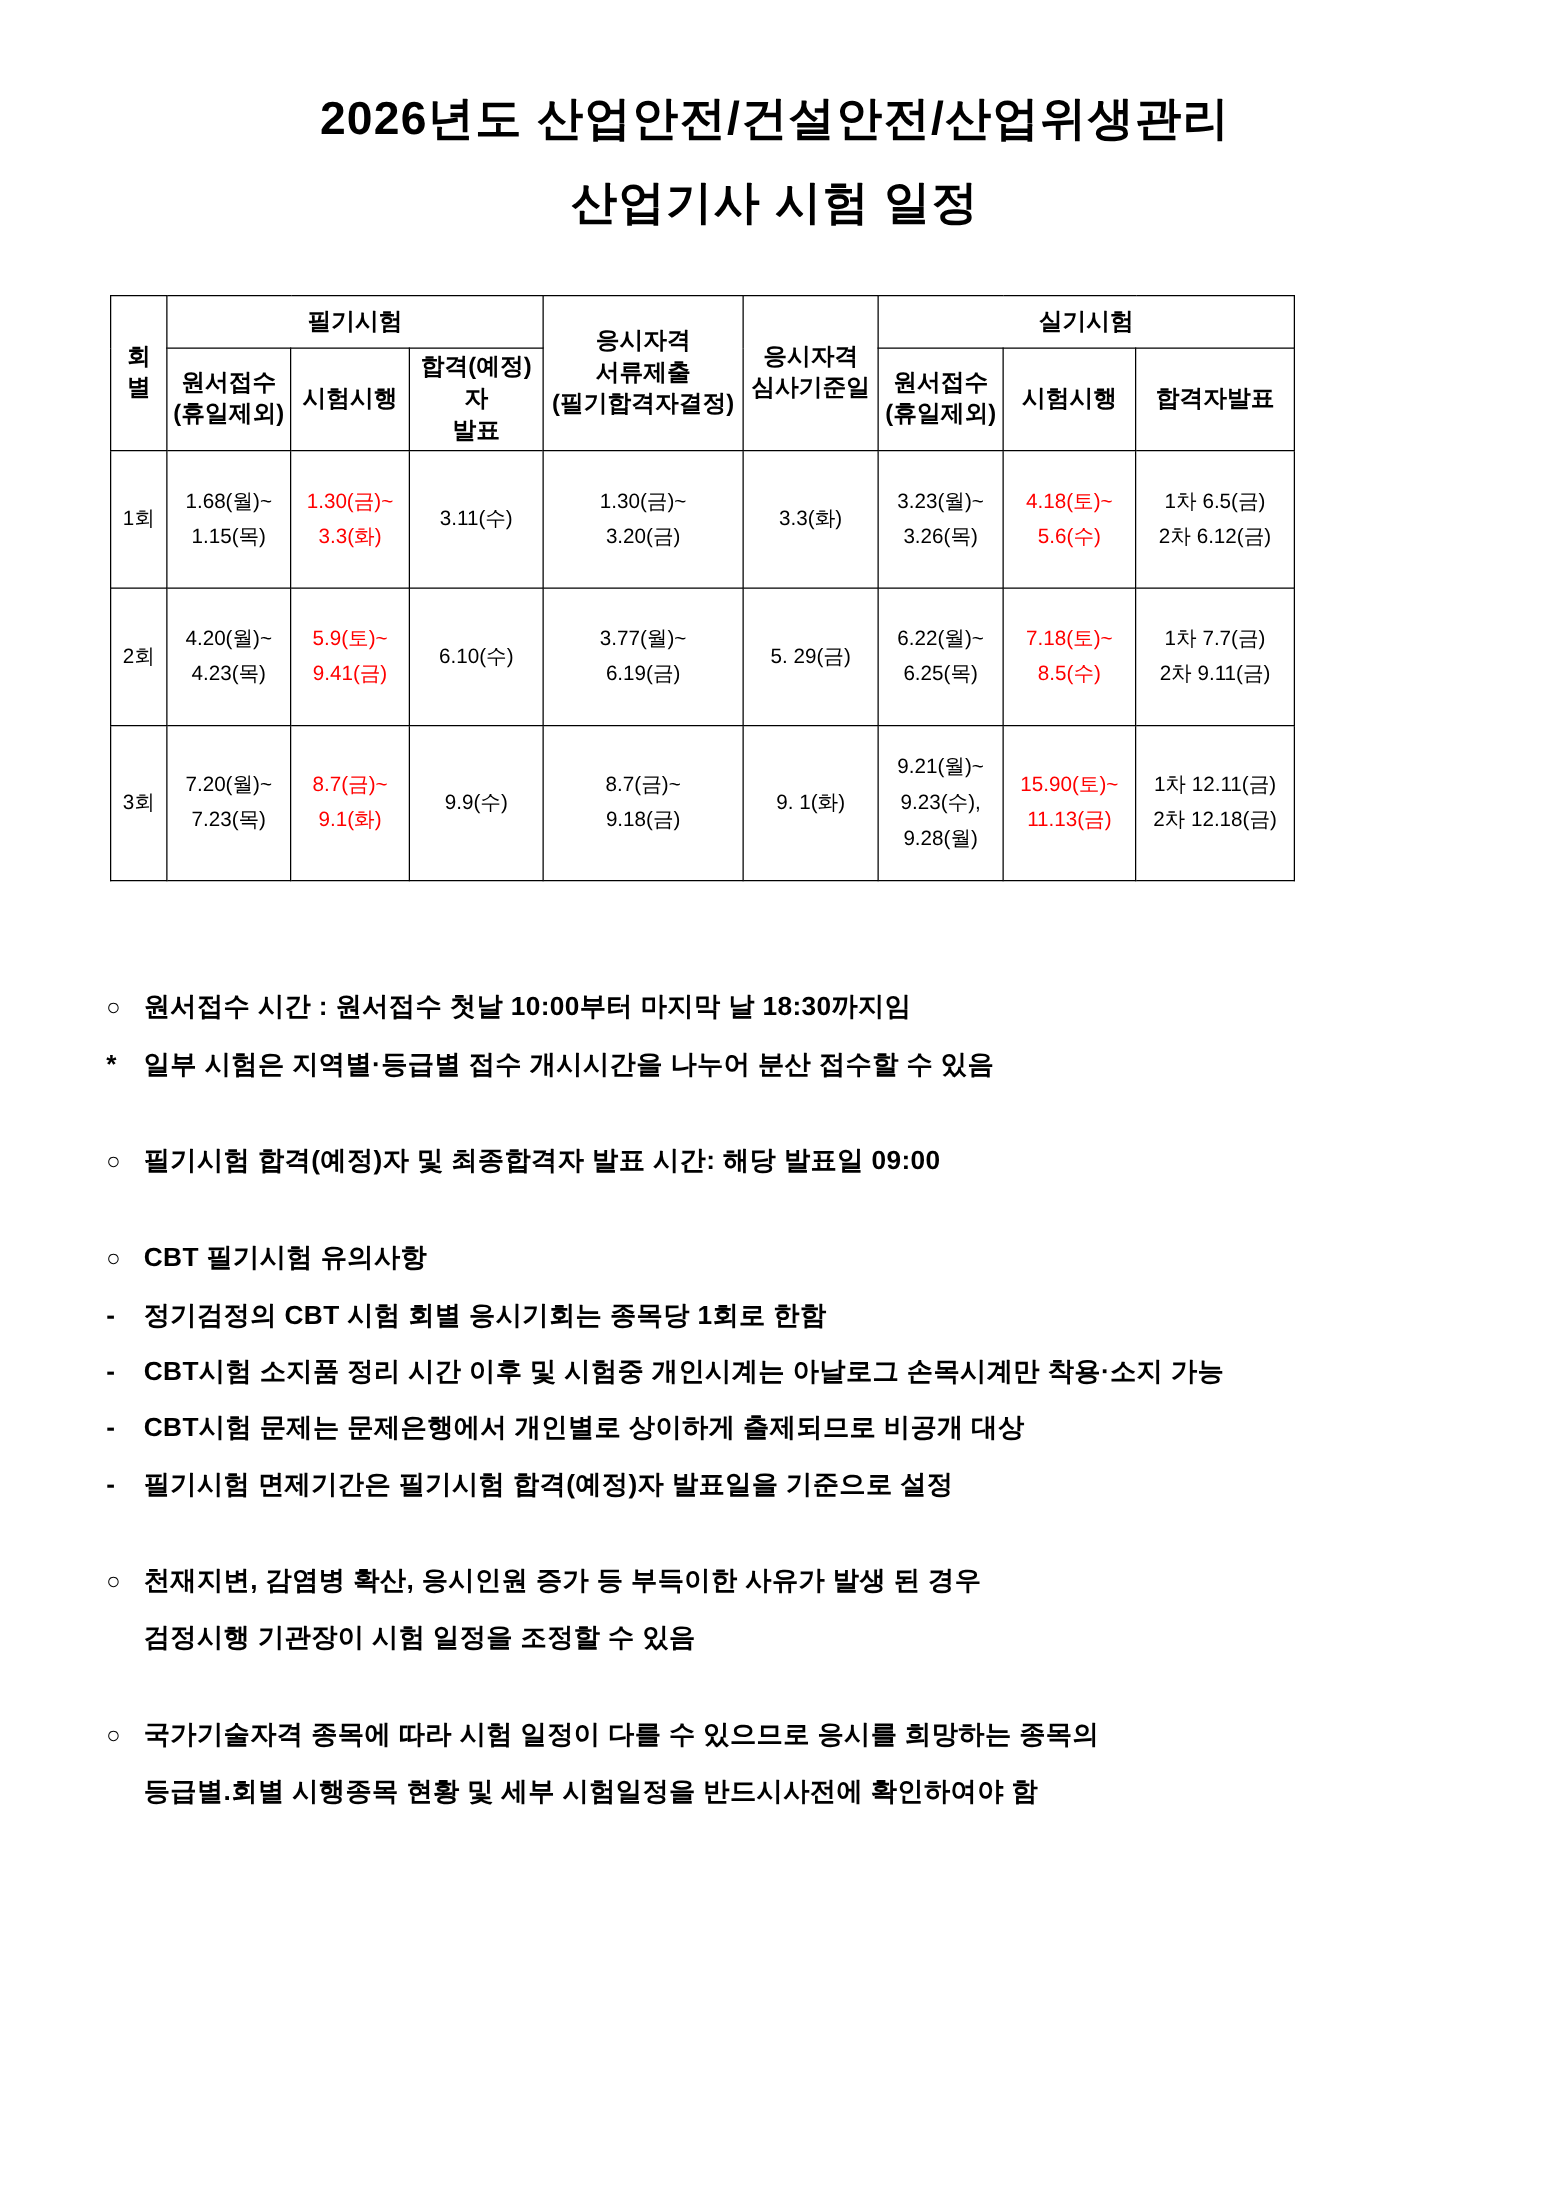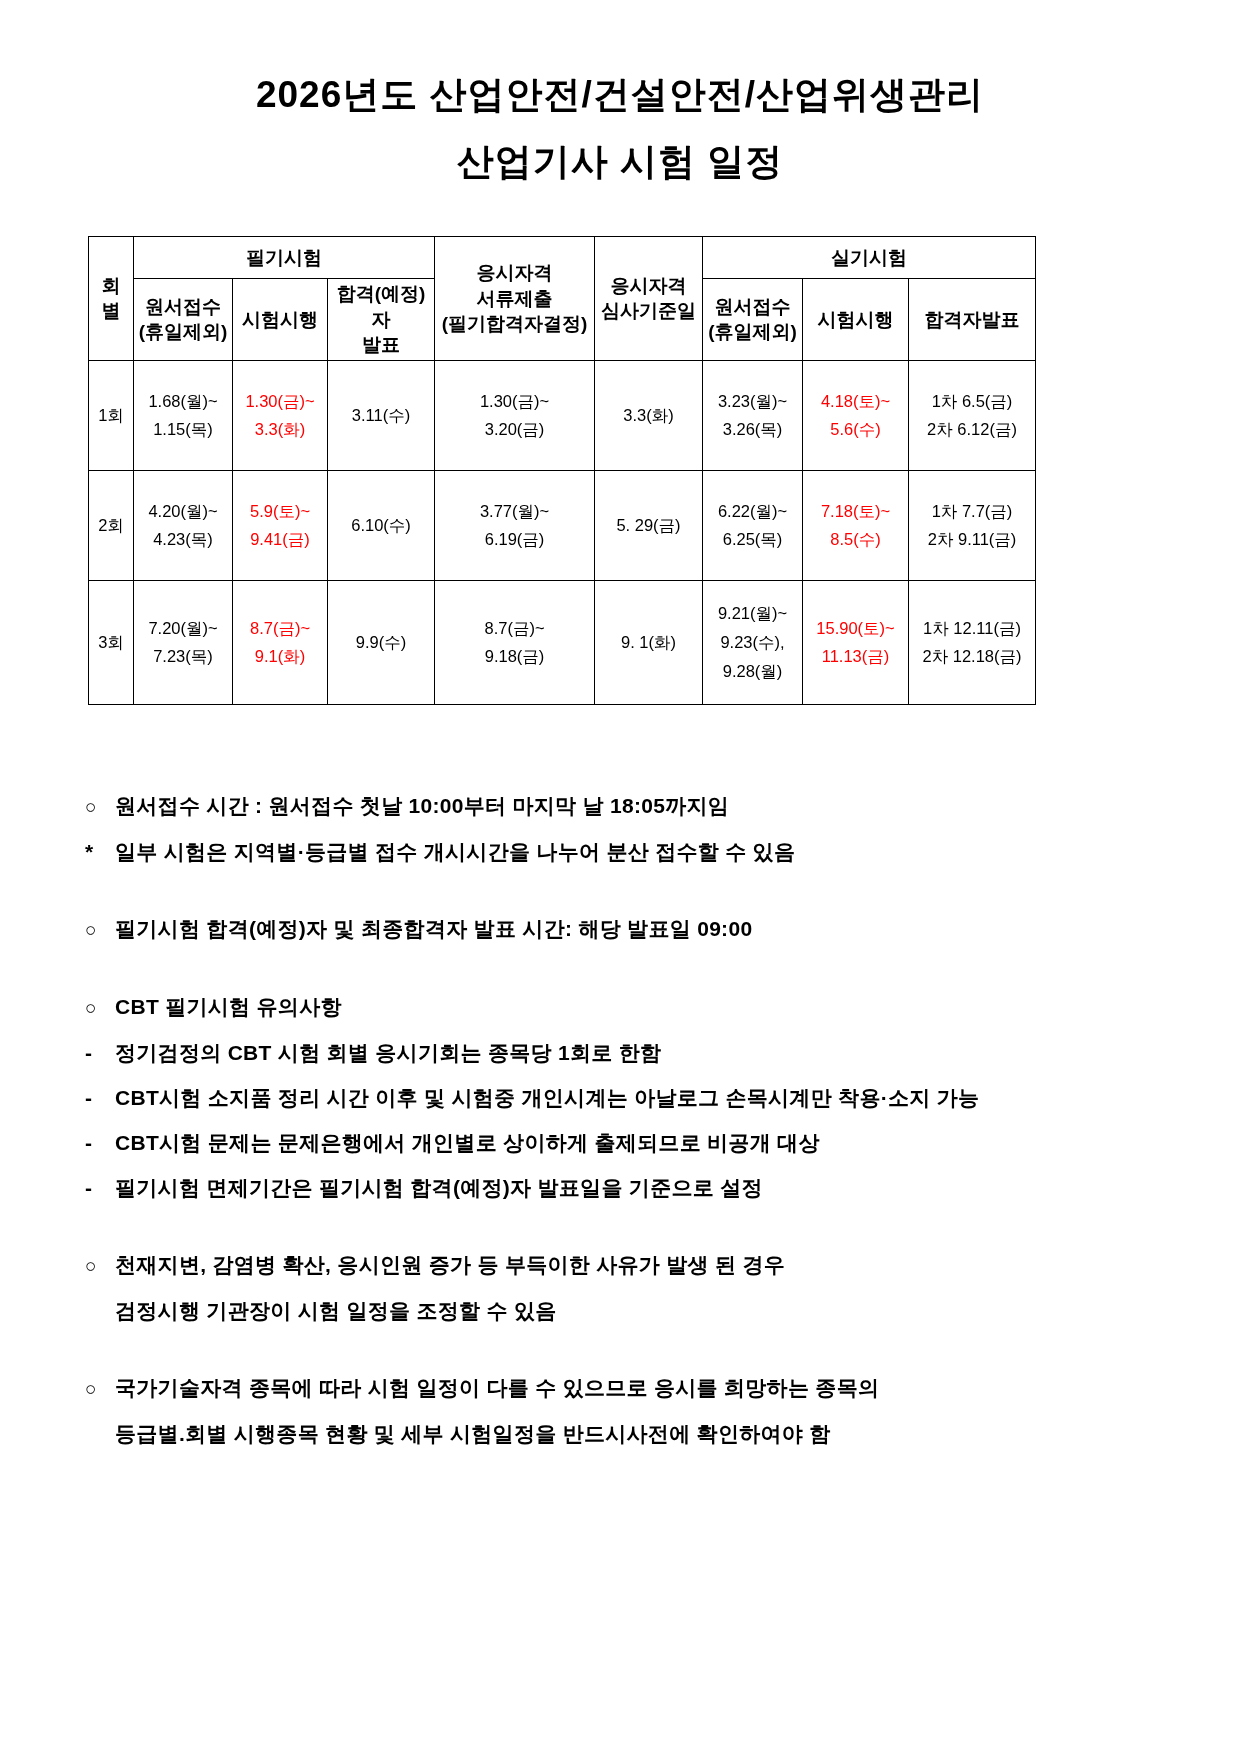--- a/index.html
+++ b/index.html
@@ -158,21 +158,21 @@
 11.13(금)</td>
         <td>1차  12.11(금)
 2차  12.18(금)</td>
       </tr>
     </tbody>
   </table>
 
   <div class="notes">
     <div class="note circle">
       <span class="bullet">○</span>
-      <span>원서접수 시간 : 원서접수 첫날 10:00부터 마지막 날 18:05까지임</span>
+      <span>원서접수 시간 : 원서접수 첫날 10:00부터 마지막 날 18:30까지임</span>
     </div>
     <div class="note">
       <span class="bullet">*</span>
       <span>일부 시험은 지역별·등급별 접수 개시시간을 나누어 분산 접수할 수 있음</span>
     </div>
     <div class="note circle gap">
       <span class="bullet">○</span>
       <span>필기시험 합격(예정)자 및 최종합격자 발표 시간: 해당 발표일 09:00</span>
     </div>
     <div class="note circle gap">

